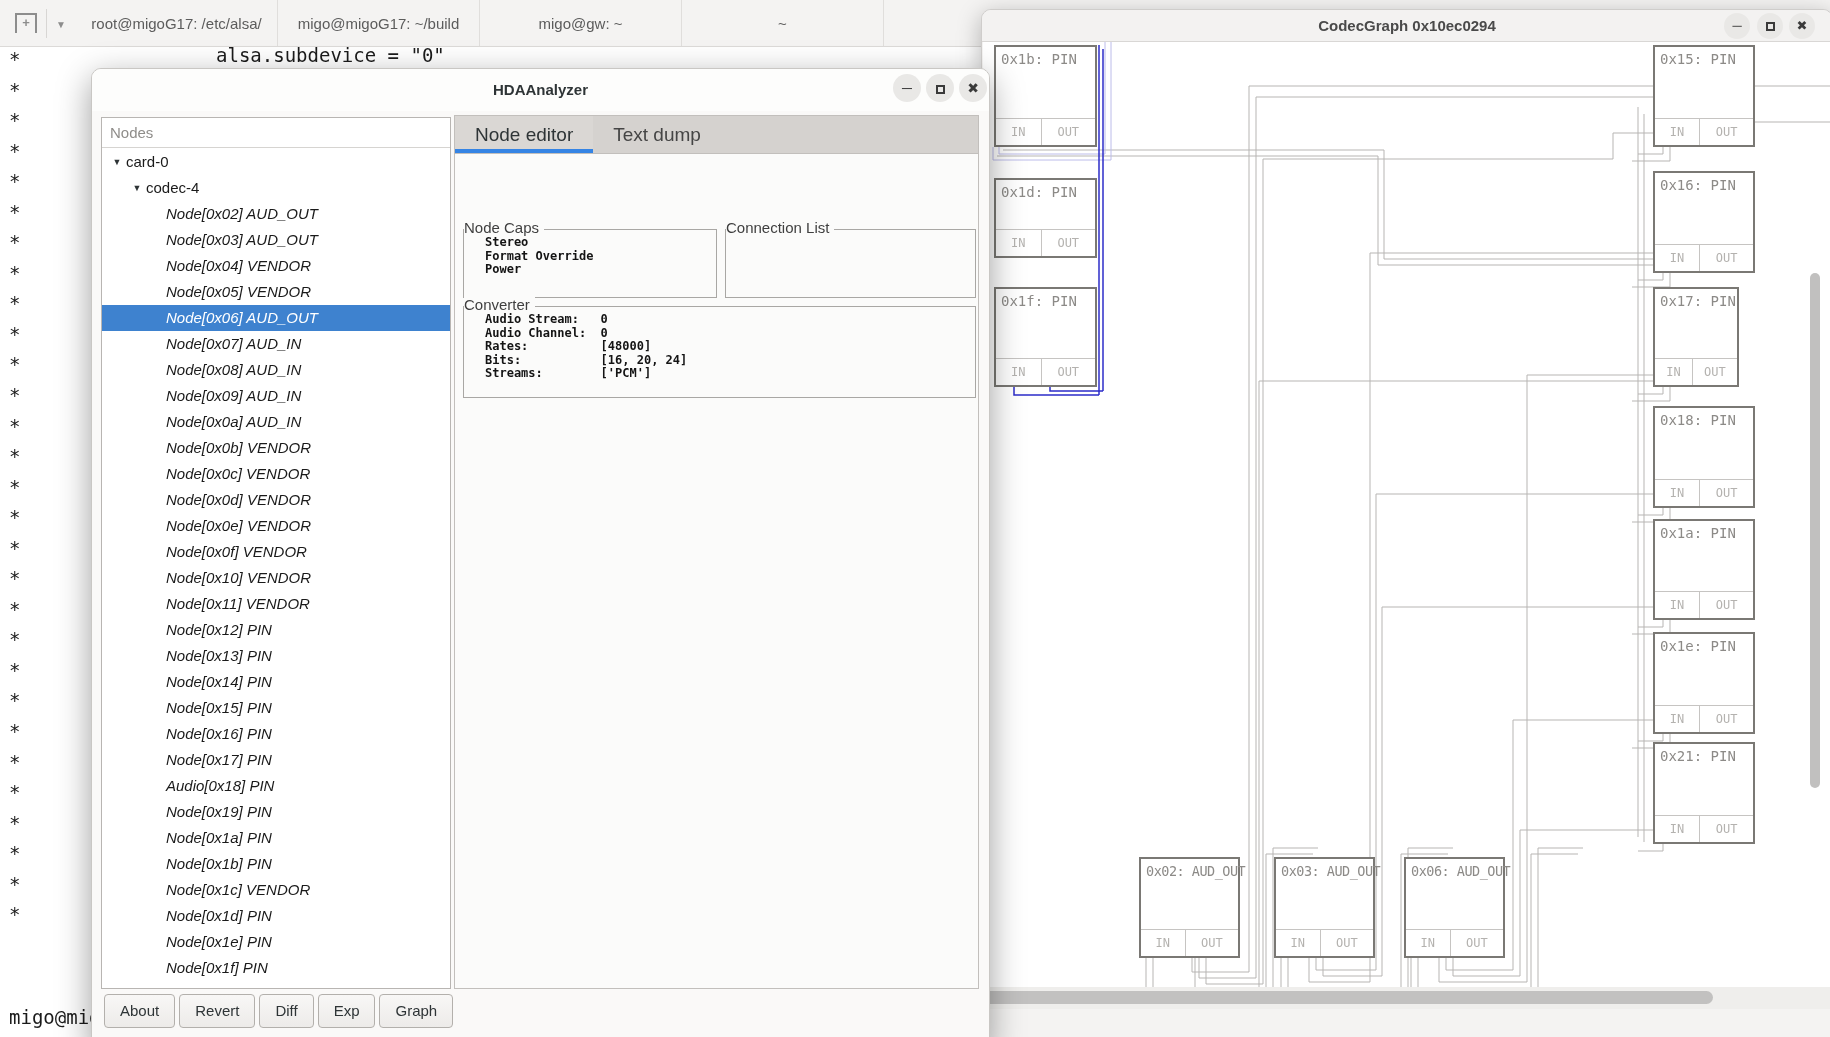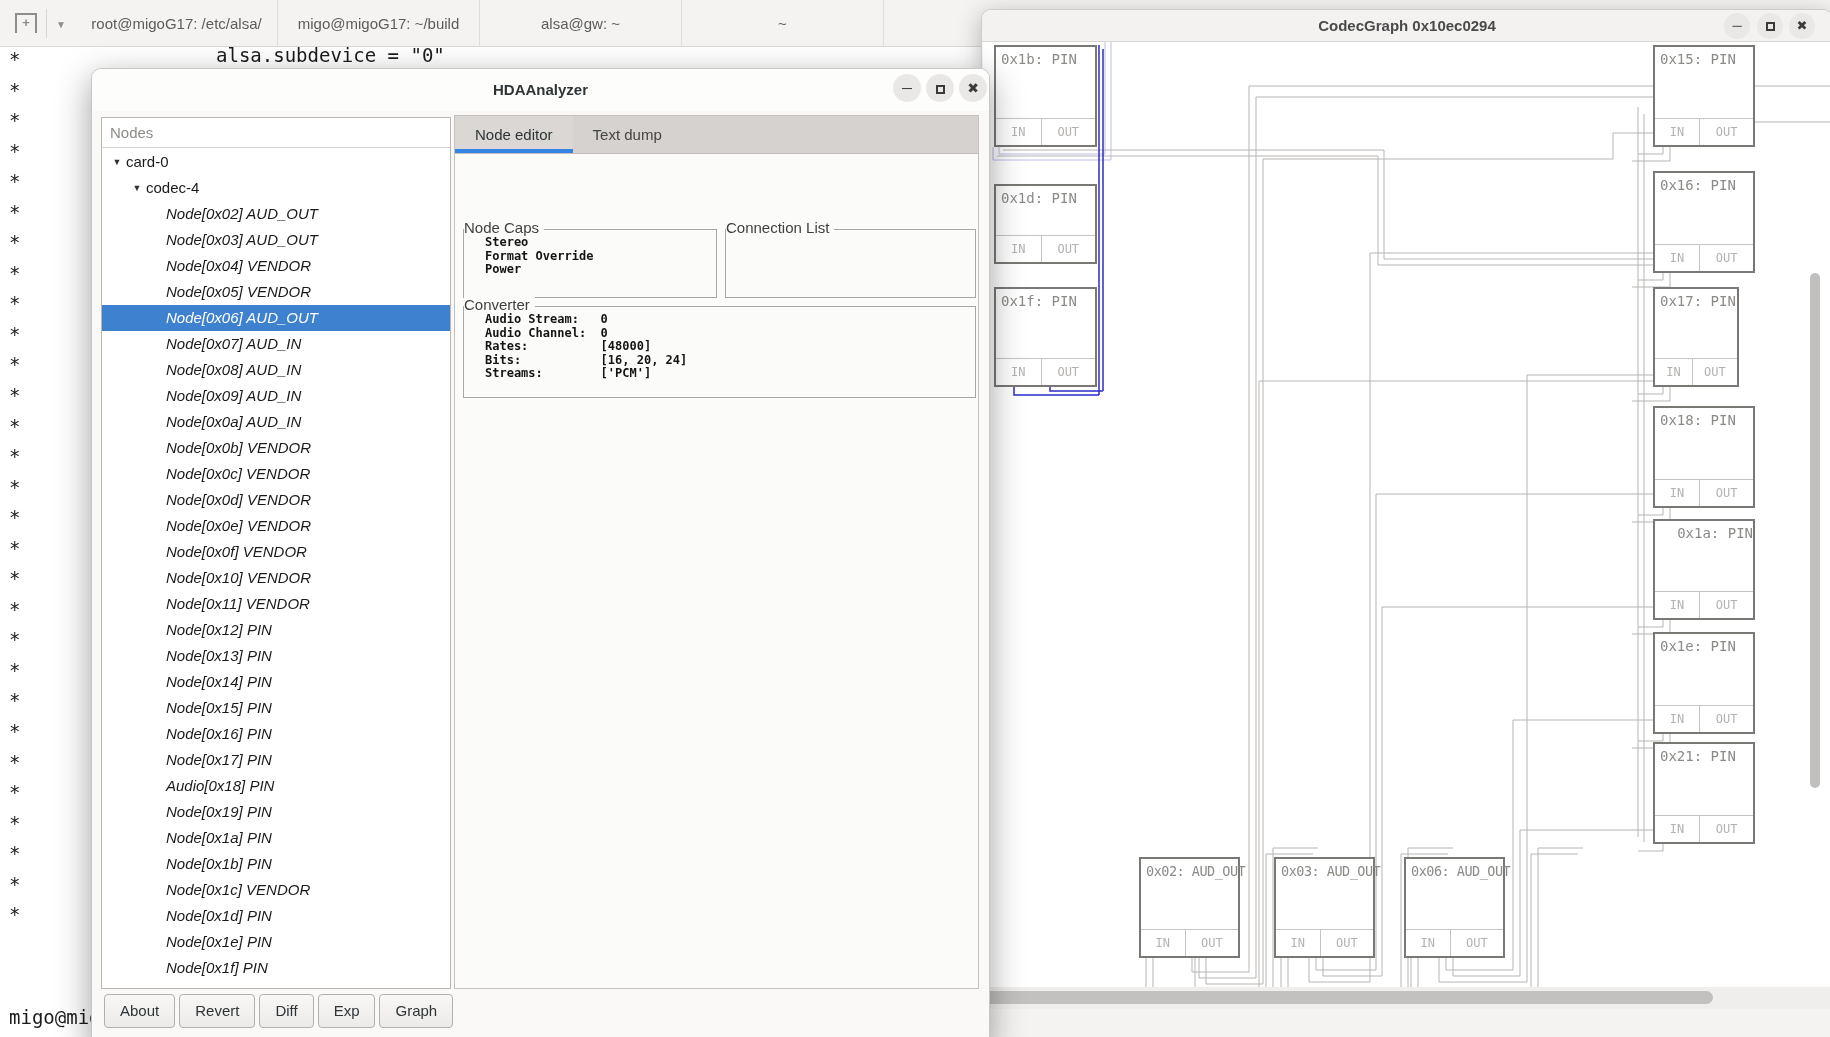--- a/index.html
+++ b/index.html
@@ -70,21 +70,21 @@
   #nodes-list { position:absolute; left:0; top:31px; right:0; bottom:0; overflow:hidden; }
   .trow { height:26px; line-height:26px; display:flex; align-items:center; font-size:15px; color:#1a1a1a;
           white-space:nowrap; }
   .trow .expander { width:18px; text-align:center; font-size:9px; color:#2e3436; flex:none; }
   .trow.lvl0 { padding-left:6px; }
   .trow.lvl1 { padding-left:26px; }
   .trow.lvl2 { padding-left:46px;font-style:italic; }
   .trow.selected { background:#3e82cf; color:#ffffff; }
   #notebook-strip { position:absolute; left:362px; top:46px; width:525px; height:39px;
                     background:#d5d2cf; border:1px solid #c2bfbc; display:flex; }
-  .ntab { height:100%; line-height:37px; padding:0 20px; font-size:15px; color:#454545; }
+  .ntab { height:100%; line-height:37px; padding:0 20px; font-size:19px; color:#454545; }
   .ntab.active { color:#2e3436; background:#dad7d4; box-shadow:inset 0 -4px 0 #3584e4; }
   #editor-panel { position:absolute; left:362px; top:85px; width:525px; height:835px;
                   background:#fbfbfa; border:1px solid #c2bfbc; border-top:none; }
   .gtk-frame { position:absolute; border:1px solid #a9a7a4; background:transparent; }
   .gtk-frame legend, .frame-legend { position:absolute; top:-11px; left:0; background:#fbfbfa;
                   padding-right:5px; font-size:15px; color:#3f3f3f; }
   .frame-pre { margin:6px 0 0 21px; font-family:"DejaVu Sans Mono", monospace; font-weight:bold;
                font-size:12px; line-height:13.5px; color:#141414; white-space:pre; }
   #fr-nodecaps  { left:8px;  top:75px;  width:254px; height:69px; }
   #fr-connlist  { left:270px; top:75px; width:251px; height:69px; }
@@ -97,21 +97,21 @@
 </head>
 <body>
 
 <div id="terminal">
   <div id="term-tabbar">
 
       <div class="term-tab">root@migoG17: /etc/alsa/</div>
 
       <div class="term-tab">migo@migoG17: ~/build</div>
 
-      <div class="term-tab">alsa@gw: ~</div>
+      <div class="term-tab">migo@gw: ~</div>
 
       <div class="term-tab">~</div>
 
   </div>
   <div id="newtab-btn">+</div>
   <div id="tab-sep0"></div>
   <div id="tab-chooser">▼</div>
 
   <div id="term-gutter">*
 *
@@ -218,21 +218,21 @@
     <div id="gnodes">
 
         <div class="gnode" style="left: 11px; top: 3px; width: 103px; height: 102px;">
           <div class="gtitle">0x1b: PIN</div>
           <div class="ports">
             <div class="pcell pin">IN</div>
             <div class="pcell pout">OUT</div>
           </div>
         </div>
 
-        <div class="gnode" style="left: 11px; top: 142px; width: 103px; height: 80px;">
+        <div class="gnode" style="left: 11px; top: 136px; width: 103px; height: 80px;">
           <div class="gtitle">0x1d: PIN</div>
           <div class="ports">
             <div class="pcell pin">IN</div>
             <div class="pcell pout">OUT</div>
           </div>
         </div>
 
         <div class="gnode" style="left: 11px; top: 245px; width: 103px; height: 100px;">
           <div class="gtitle">0x1f: PIN</div>
           <div class="ports">
@@ -266,21 +266,21 @@
         </div>
 
         <div class="gnode" style="left: 670px; top: 364px; width: 102px; height: 102px;">
           <div class="gtitle">0x18: PIN</div>
           <div class="ports">
             <div class="pcell pin">IN</div>
             <div class="pcell pout">OUT</div>
           </div>
         </div>
 
-        <div class="gnode" style="left: 670px; top: 477px; width: 102px; height: 101px; text-align: right;">
+        <div class="gnode" style="left: 670px; top: 477px; width: 102px; height: 101px;">
           <div class="gtitle">0x1a: PIN</div>
           <div class="ports">
             <div class="pcell pin">IN</div>
             <div class="pcell pout">OUT</div>
           </div>
         </div>
 
         <div class="gnode" style="left: 670px; top: 590px; width: 102px; height: 102px;">
           <div class="gtitle">0x1e: PIN</div>
           <div class="ports">

